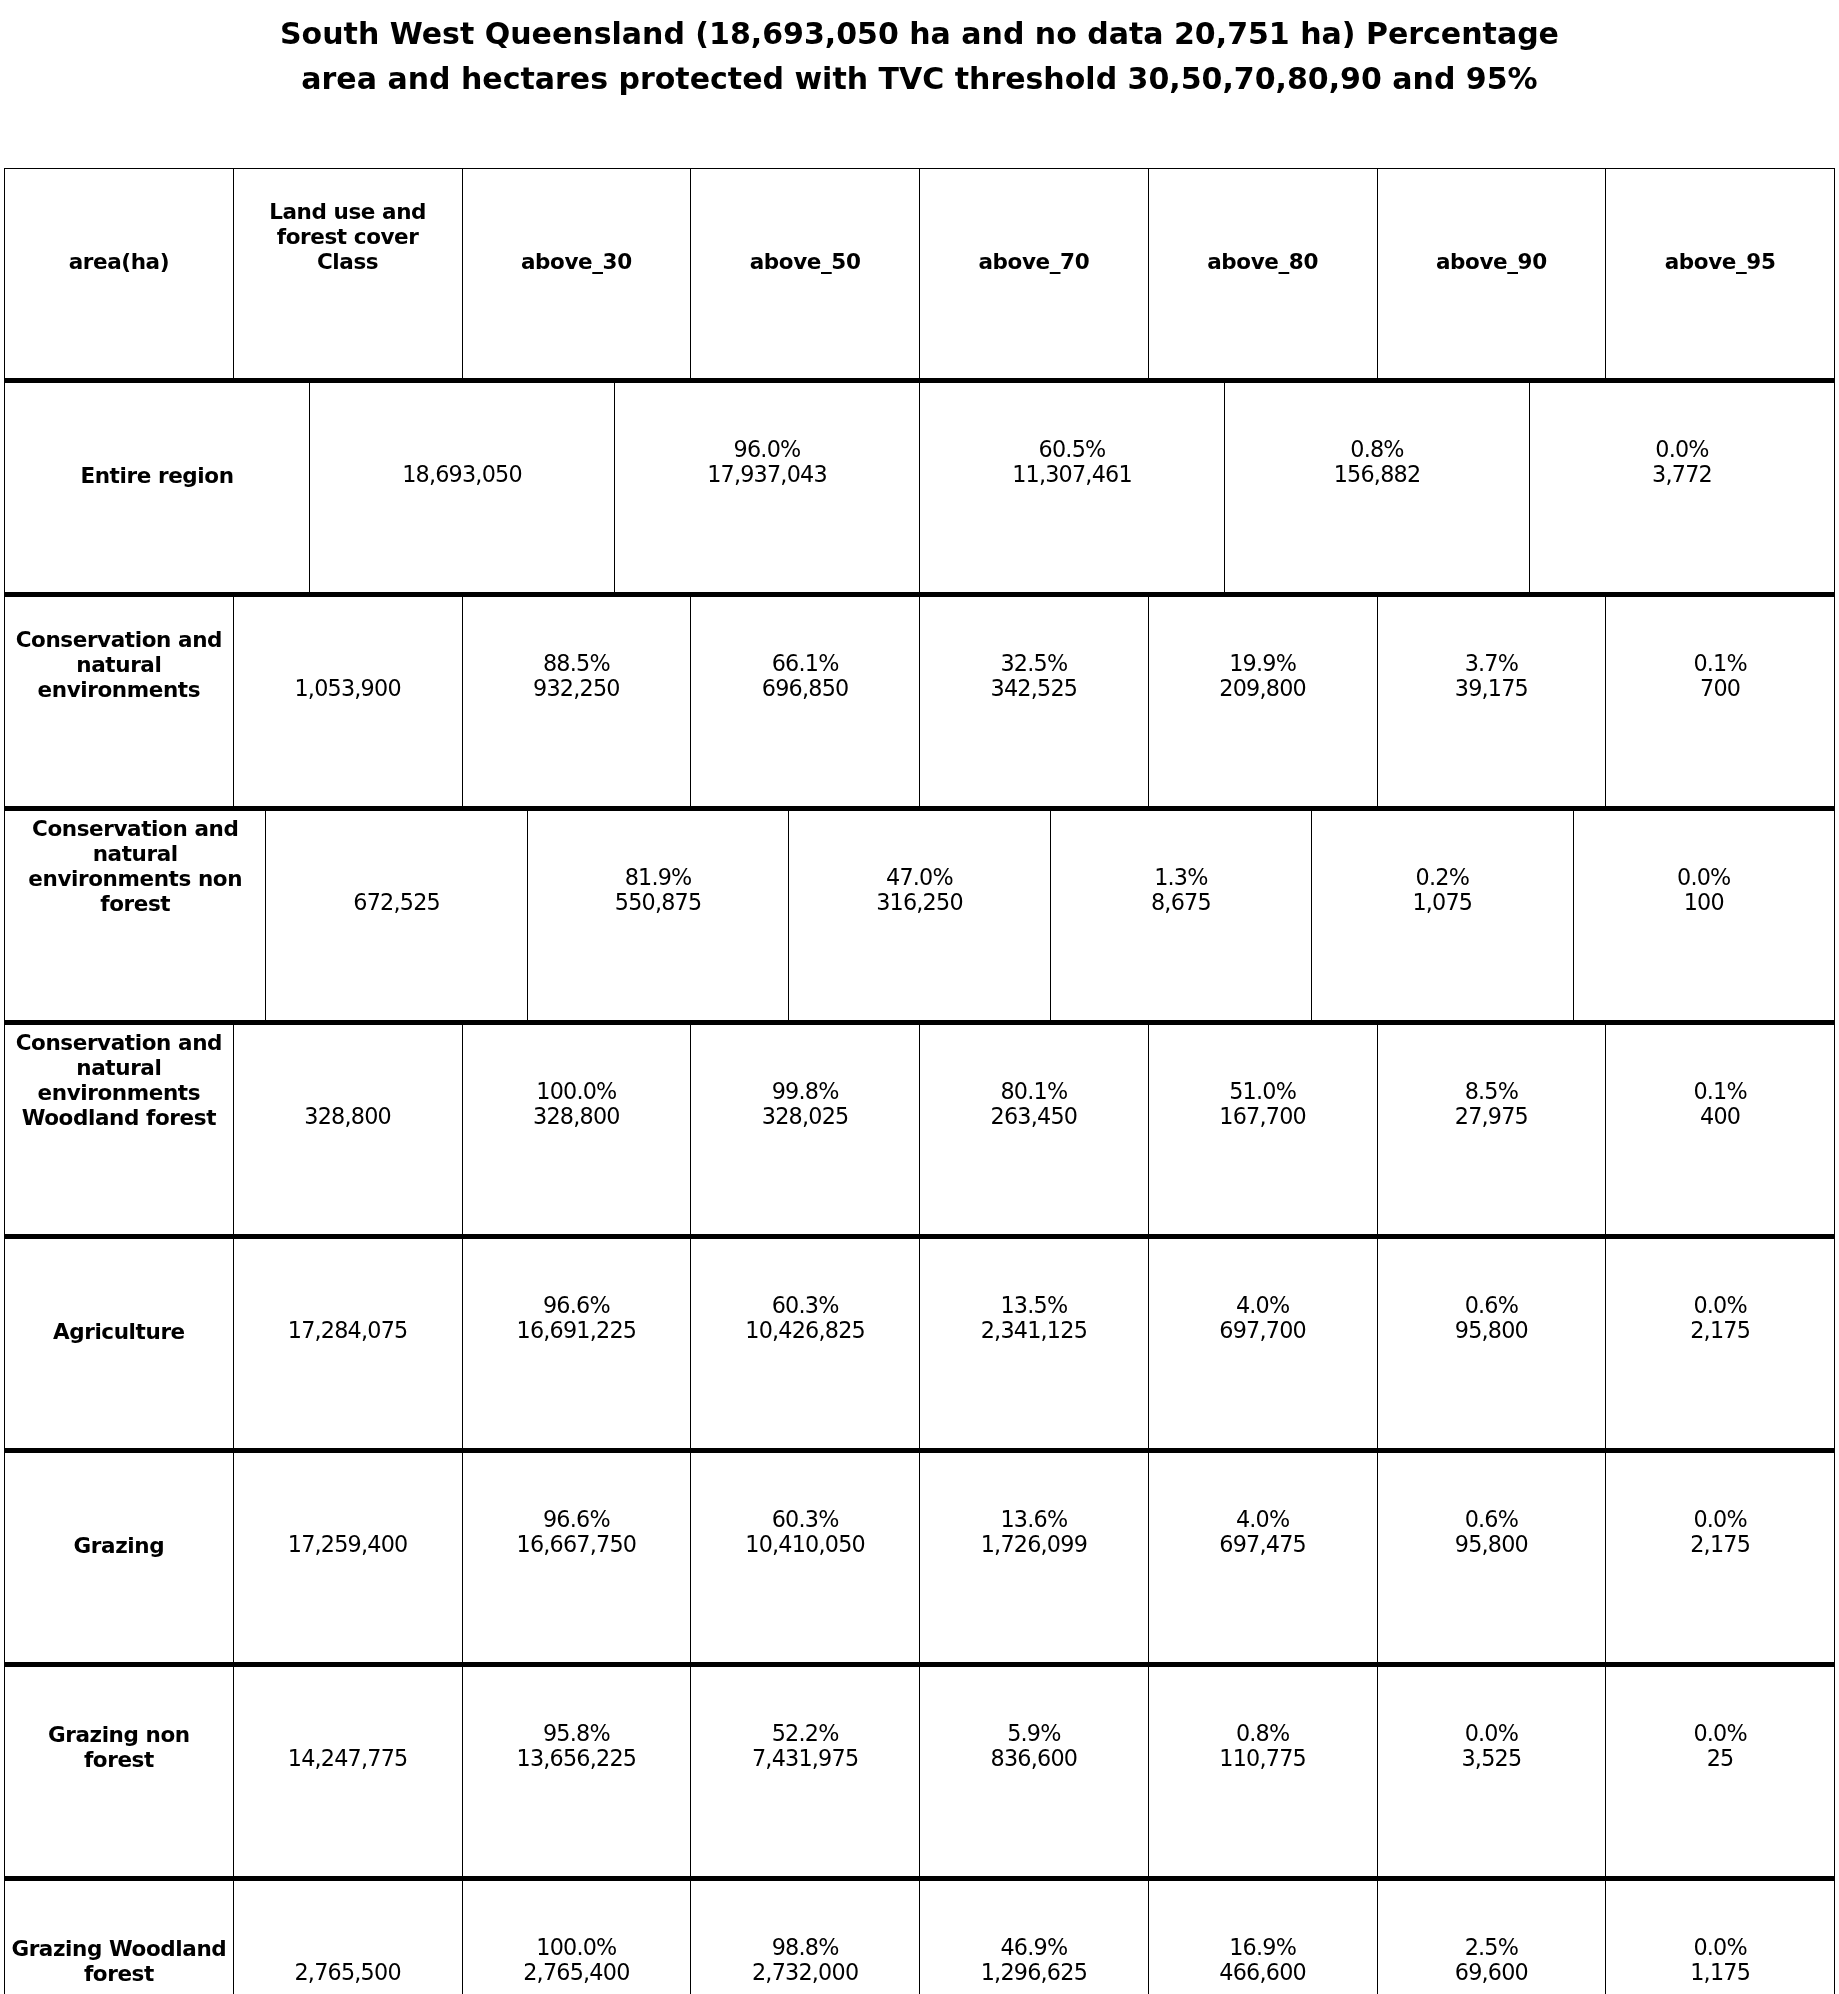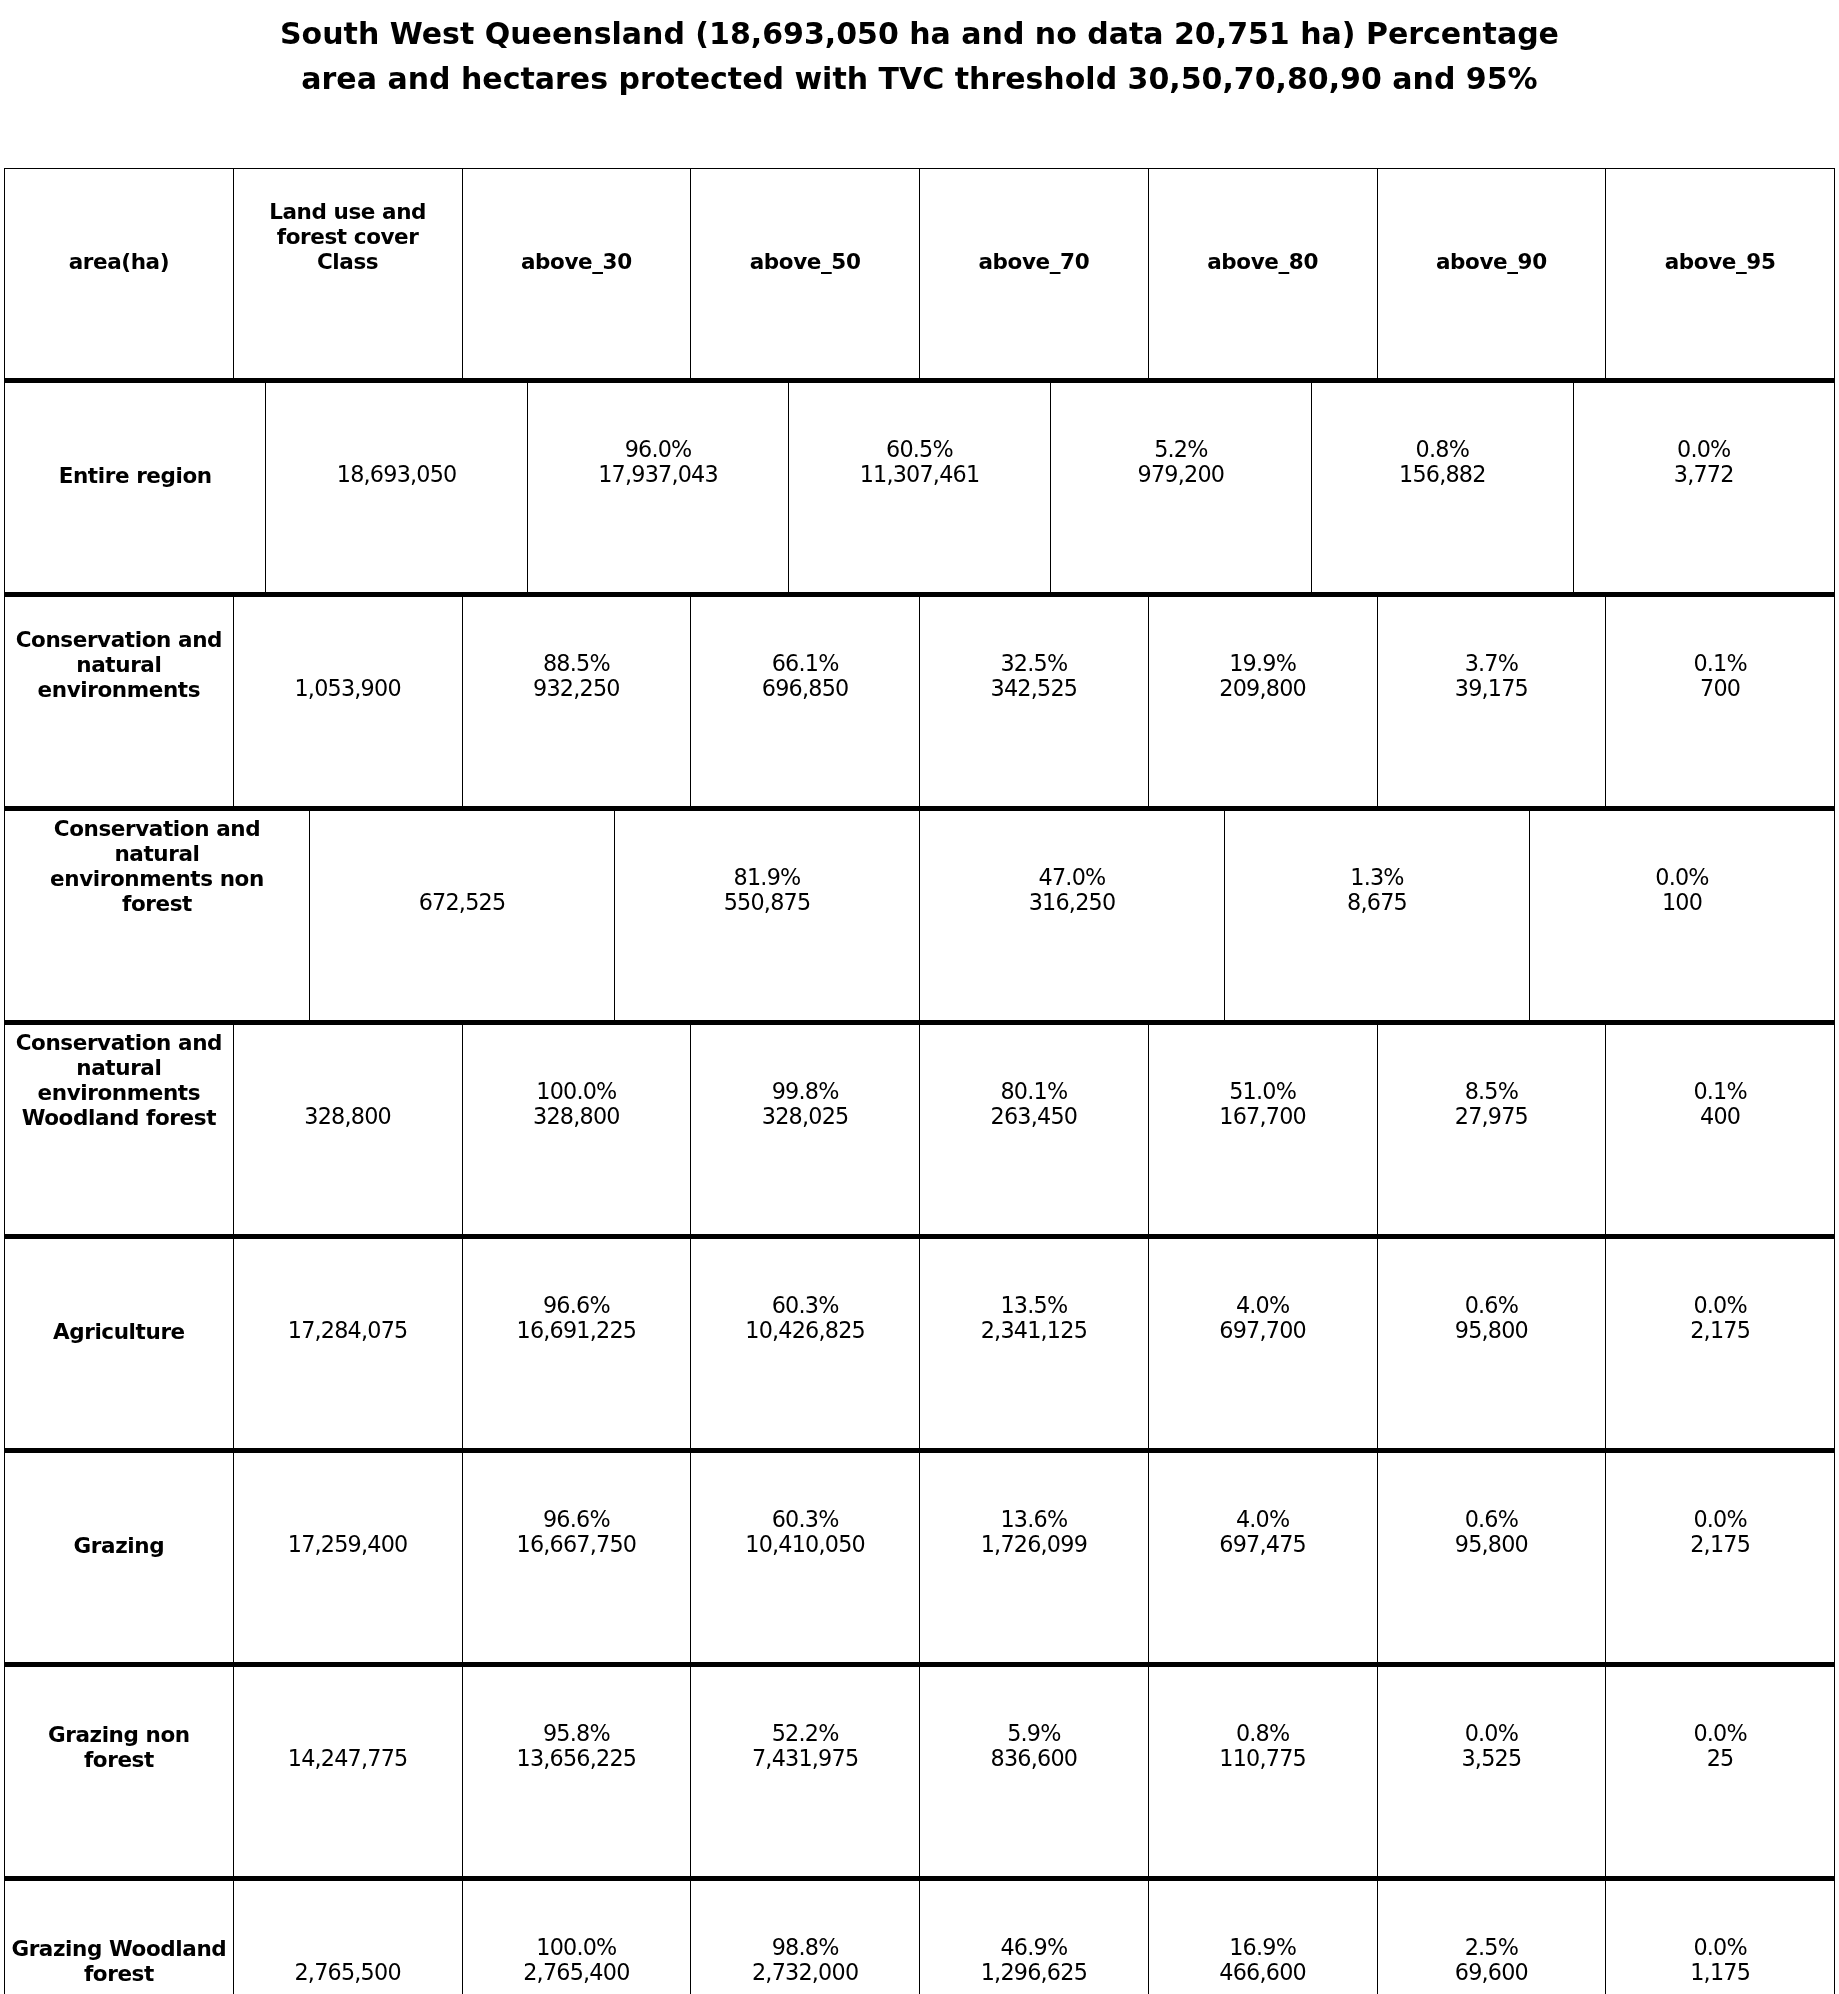--- a/index.html
+++ b/index.html
@@ -69,23 +69,20 @@
       <div class="cell">
         <div class="ct num">18,693,050</div>
       </div>
       <div class="cell">
         <div class="ct"><div class="num">96.0%</div><div class="num">17,937,043</div></div>
       </div>
       <div class="cell">
         <div class="ct"><div class="num">60.5%</div><div class="num">11,307,461</div></div>
       </div>
       <div class="cell">
-        <div class="ct"><div class="num">5.2%</div><div class="num">979,200</div></div>
-      </div>
-      <div class="cell">
         <div class="ct"><div class="num">0.8%</div><div class="num">156,882</div></div>
       </div>
       <div class="cell">
         <div class="ct"><div class="num">0.0%</div><div class="num">3,772</div></div>
       </div>
     </div>
     <div class="row">
       <div class="cell">
         <div class="ct cls">Conservation and
 natural
@@ -126,20 +123,23 @@
       <div class="cell">
         <div class="ct"><div class="num">81.9%</div><div class="num">550,875</div></div>
       </div>
       <div class="cell">
         <div class="ct"><div class="num">47.0%</div><div class="num">316,250</div></div>
       </div>
       <div class="cell">
         <div class="ct"><div class="num">1.3%</div><div class="num">8,675</div></div>
       </div>
       <div class="cell">
+        <div class="ct"><div class="num">0.2%</div><div class="num">1,075</div></div>
+      </div>
+      <div class="cell">
         <div class="ct"><div class="num">0.0%</div><div class="num">100</div></div>
       </div>
     </div>
     <div class="row">
       <div class="cell">
         <div class="ct cls">Conservation and
 natural
 environments
 Woodland forest</div>
       </div>

